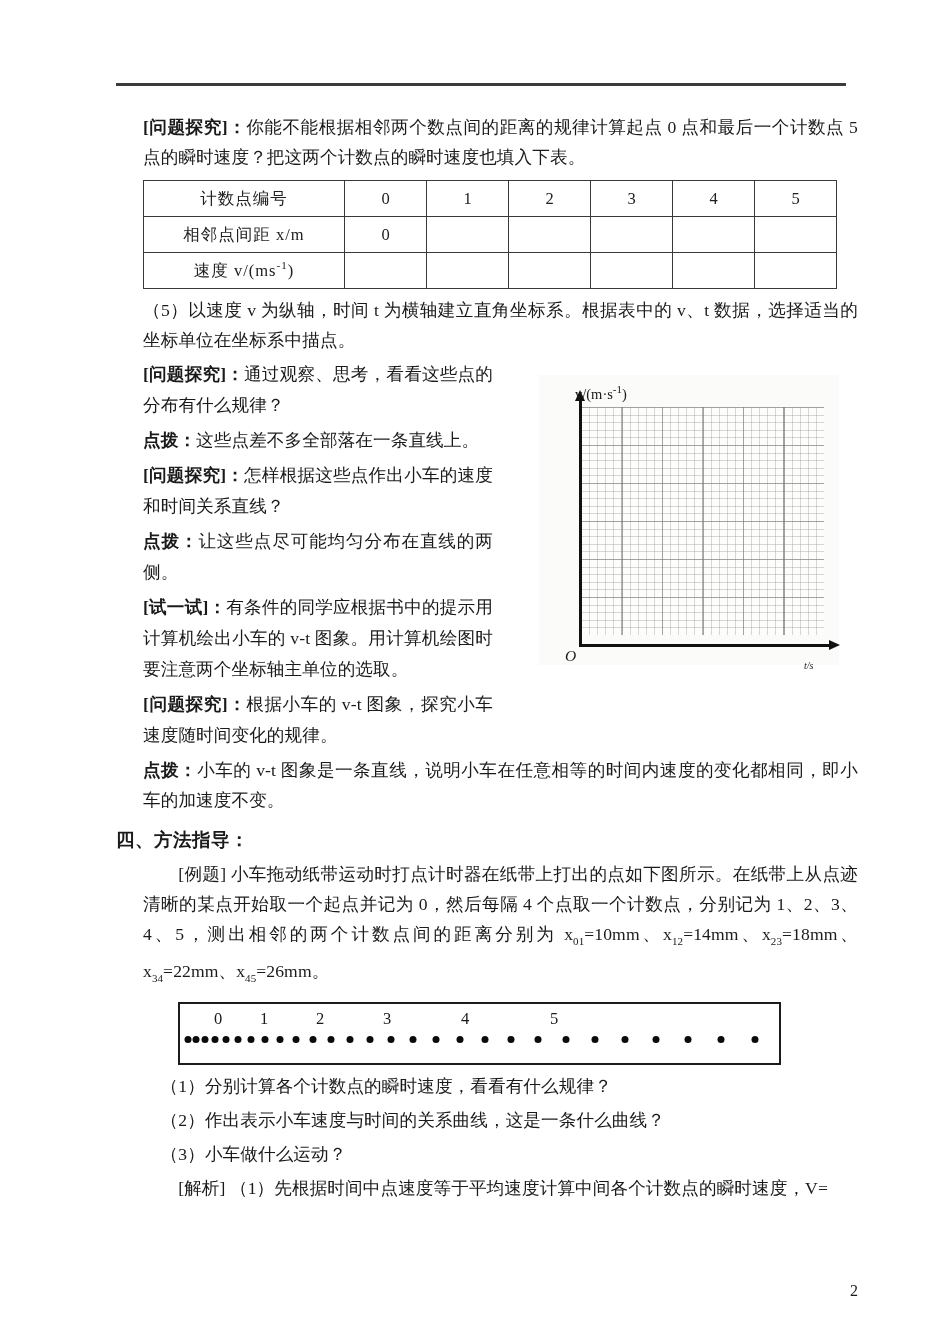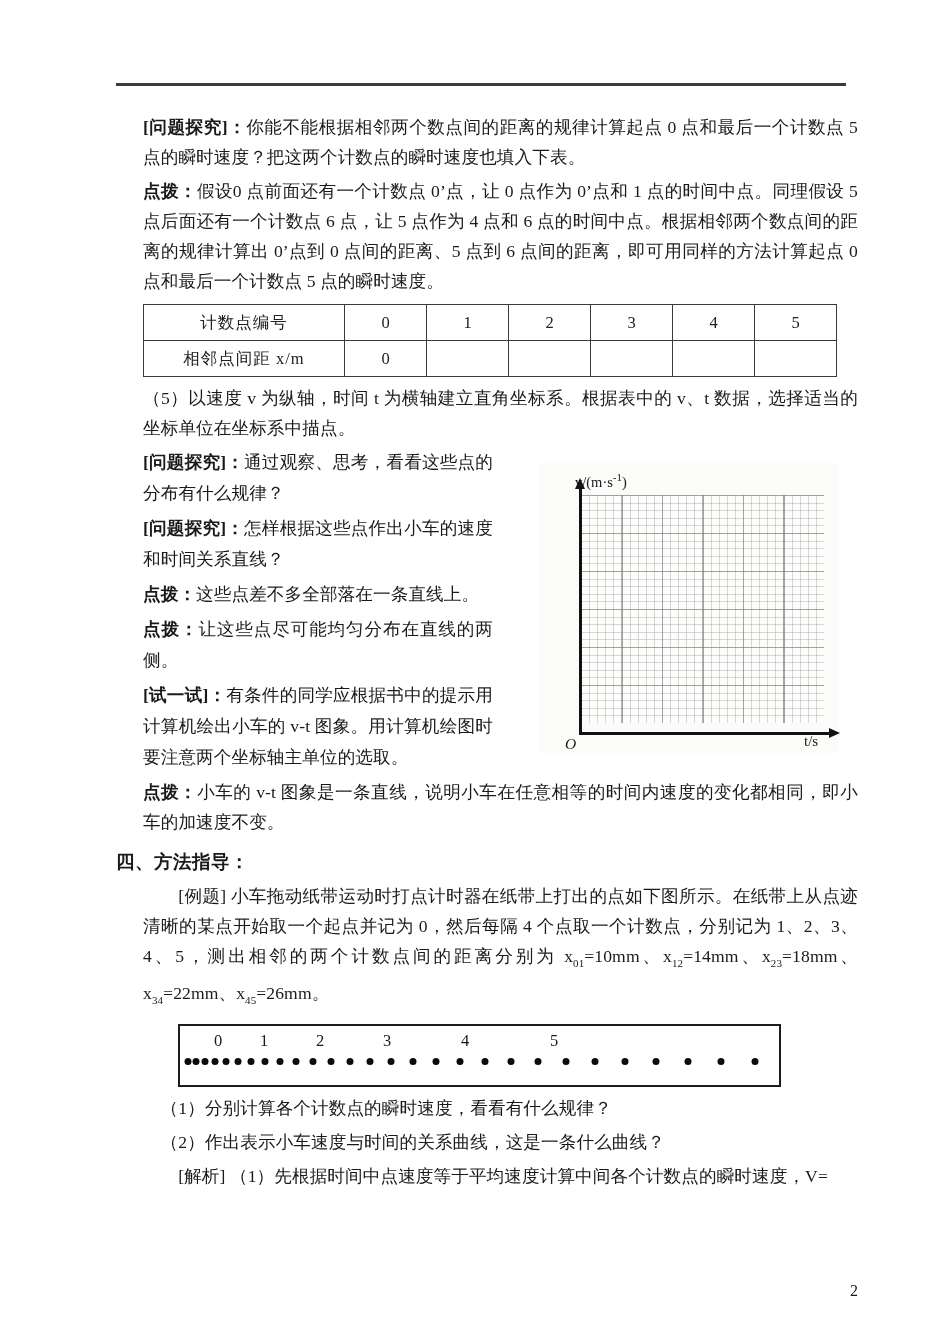--- a/index.html
+++ b/index.html
@@ -142,22 +142,23 @@
     position: absolute;
     left: 36px;
     top: 8px;
     font-size: 14.5px;
     font-family: "Liberation Serif", serif;
     white-space: nowrap;
   }
   .lbl-h {
     position: absolute;
     left: 265px;
-    top: 270px;
-    font-size: 15px;
+    top: 285px;
+    font-size: 10px;
+    font-style: italic;
   }
   .lbl-o {
     position: absolute;
     left: 26px;
     top: 272px;
     font-size: 15.5px;
     font-style: italic;
   }
 
   
@@ -200,21 +201,20 @@
 <body>
 
 <div class="page">
 
   <div class="header-rule"></div>
 
   <div class="content">
 
     <p class="para"><span class="b">[问题探究]：</span><span>你能不能根据相邻两个数点间的距离的规律计算起点 0 点和最后一个计数点 5 点的瞬时速度？把这两个计数点的瞬时速度也填入下表。</span></p>
 
-    <p class="para"><span class="b">点拨：</span><span>假设0 点前面还有一个计数点 0’点，让 0 点作为 0’点和 1 点的时间中点。同理假设 5 点后面还有一个计数点 6 点，让 5 点作为 4 点和 6 点的时间中点。根据相邻两个数点间的距离的规律计算出 0’点到 0 点间的距离、5 点到 6 点间的距离，即可用同样的方法计算起点 0 点和最后一个计数点 5 点的瞬时速度。</span></p>
 
     <table class="dtable">
       <tbody>
           <tr>
         <td class="rowhead">计数点编号</td>
         <td class="cell">0</td>
         <td class="cell">1</td>
         <td class="cell">2</td>
         <td class="cell">3</td>
         <td class="cell">4</td>
@@ -222,33 +222,43 @@
       </tr>
       <tr>
         <td class="rowhead">相邻点间距 x/m</td>
         <td class="cell">0</td>
         <td class="cell"></td>
         <td class="cell"></td>
         <td class="cell"></td>
         <td class="cell"></td>
         <td class="cell"></td>
       </tr>
+      <tr>
+        <td class="rowhead"><span>速度 v/(ms</span><span class="sup">-1</span><span>)</span></td>
+        <td class="cell"></td>
+        <td class="cell"></td>
+        <td class="cell"></td>
+        <td class="cell"></td>
+        <td class="cell"></td>
+        <td class="cell"></td>
+      </tr>
     </tbody>
       </table>
 
     <p class="para"><span>（5）以速度 v 为纵轴，时间 t 为横轴建立直角坐标系。根据表中的 v、t 数据，选择适当的坐标单位在坐标系中描点。</span></p>
 
     <div class="midwrap">
 
       <div class="leftcol">
         <p class="para"><span class="b">[问题探究]：</span><span>通过观察、思考，看看这些点的分布有什么规律？</span></p>
+        <p class="para"><span class="b">点拨：</span><span>这些点差不多全部落在一条直线上。</span></p>
         <p class="para"><span class="b">[问题探究]：</span><span>怎样根据这些点作出小车的速度和时间关系直线？</span></p>
-        <p class="para"><span class="b">点拨：</span><span>这些点差不多全部落在一条直线上。</span></p>
         <p class="para"><span class="b">点拨：</span><span>让这些点尽可能均匀分布在直线的两侧。</span></p>
         <p class="para"><span class="b">[试一试]：</span><span>有条件的同学应根据书中的提示用计算机绘出小车的 v-t 图象。用计算机绘图时要注意两个坐标轴主单位的选取。</span></p>
+        <p class="para"><span class="b">[问题探究]：</span><span>根据小车的 v-t 图象，探究小车速度随时间变化的规律。</span></p>
       </div>
 
       <div class="graphbox">
         <div class="grid-area"></div>
         <div class="axis-v"></div>
         <div class="axis-h"></div>
         <div class="lbl-v"><span>v/(m·s</span><span class="sup">-1</span><span>)</span></div>
         <div class="lbl-h">t/s</div>
         <div class="lbl-o">O</div>
       </div>
@@ -297,20 +307,21 @@
           <i style="left: 445px;"></i>
           <i style="left: 476px;"></i>
           <i style="left: 508px;"></i>
           <i style="left: 541px;"></i>
           <i style="left: 575px;"></i>
         </div>
     </div>
 
     <p class="para qline">（1）分别计算各个计数点的瞬时速度，看看有什么规律？</p>
     <p class="para qline">（2）作出表示小车速度与时间的关系曲线，这是一条什么曲线？</p>
+    <p class="para qline">（3）小车做什么运动？</p>
 
     <p class="para indent"><span>[解析]</span>&nbsp;<span>（1）先根据时间中点速度等于平均速度计算中间各个计数点的瞬时速度，V</span><span>=</span></p>
 
   </div>
 
   <div class="pagenum">2</div>
 
 </div>
 
 </body></html>

